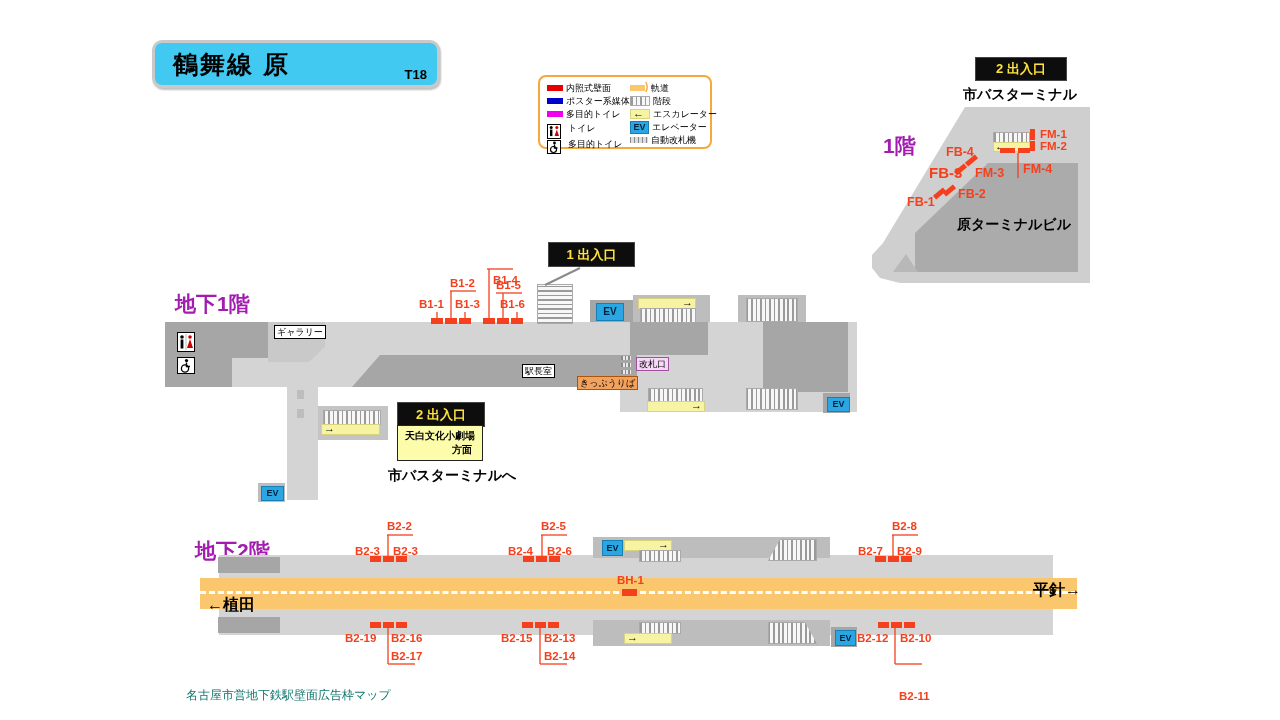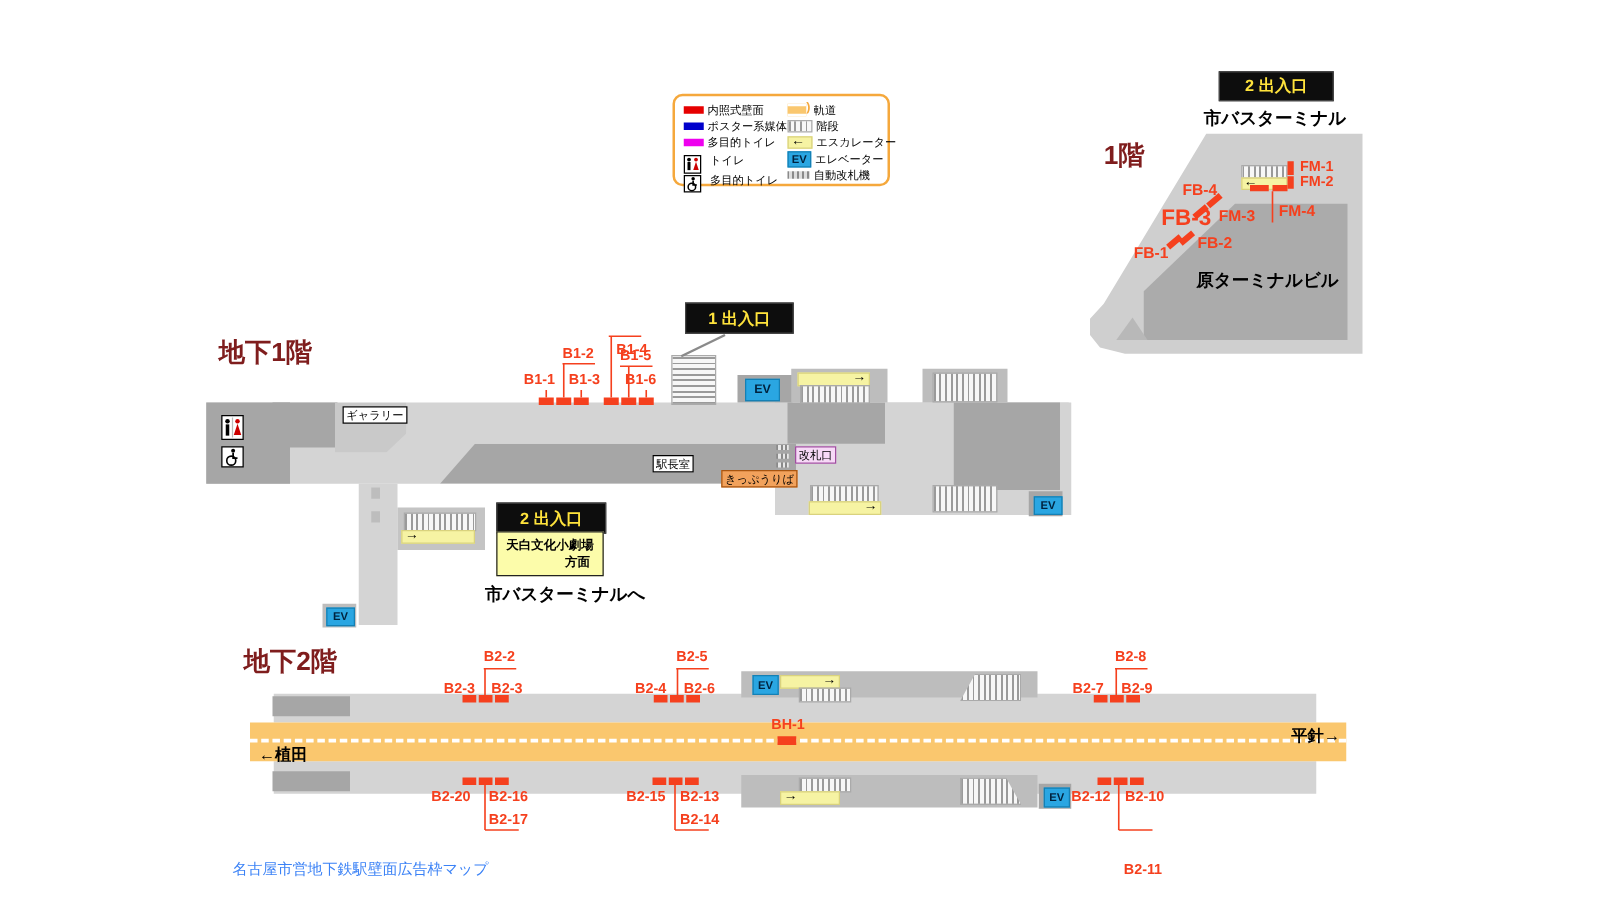--- a/index.html
+++ b/index.html
@@ -13,22 +13,22 @@
   .title-badge{right:10px;bottom:3px;font-size:13px;font-weight:bold;color:#000;}
   
   .legend{left:538px;top:75px;width:170px;height:70px;background:#fff;
           border:2px solid #f5a83c;border-radius:8px;}
   .legend-col{position:absolute;top:5px;}
   .legend-row{display:flex;align-items:center;height:12px;margin-bottom:1px;}
   .legend-row .txt{font-size:9px;color:#000;white-space:nowrap;margin-left:3px;}
   .sw{width:16px;height:6px;flex:0 0 16px;}
   .legend-icon{flex:0 0 18px;height:10px;position:relative;}
   
-  .floor-label{font-size:21px;font-weight:bold;color:#7f1d1d;white-space:nowrap;}
-  .small-bold{font-size:13px;font-weight:bold;color:#000;white-space:nowrap;}
+  .floor-label{font-size:21px;font-weight:bold;color:#a21caf;white-space:nowrap;margin-top:22px;}
+  .small-bold{font-size:16px;font-weight:bold;color:#000;white-space:nowrap;}
   .exit-badge{background:#0d0d0d;color:#ffe33c;font-size:13px;font-weight:bold;
               text-align:center;border:1px solid #444;}
   .slot-label{color:#f5401e;font-size:11.5px;font-weight:bold;white-space:nowrap;}
   .mark{background:#f5401e;}
   .ev{background:#2aa6e2;border:1px solid #1580b4;color:#00233f;font-size:9px;font-weight:bold;
       text-align:center;line-height:13px;}
   .esc{background:#f6f3a3;border:1px solid #d9d27e;overflow:hidden;}
   .esc .ar{position:absolute;top:-3px;font-size:11px;font-weight:bold;color:#000;line-height:12px;}
   .stairs-v{background:repeating-linear-gradient(90deg,#9a9a9a 0 1.5px,#f7f7f7 1.5px 4.5px);
             border:1px solid #aaa;}
@@ -41,20 +41,24 @@
   .fl-mid{background:#bdbdbd;}
   .fl-dark{background:#a6a6a6;}
   svg{position:absolute;overflow:visible;}
   .cline{stroke:#f5401e;stroke-width:1.3;fill:none;}
 </style>
 </head>
 <body>
 
 <div id="stage">
 
+  <div class="abs title-box">
+    <div class="abs title-text">鶴舞線  原</div>
+    <div class="abs title-badge">T18</div>
+  </div>
 
   <div class="abs legend">
     <div class="legend-col" style="left:7px;">
       <div class="legend-row">
         <span class="sw" style="background:#e60000"></span>
         <span class="txt">内照式壁面</span>
       </div>
       <div class="legend-row">
         <span class="sw" style="background:#0000cc"></span>
         <span class="txt">ポスター系媒体</span>
@@ -140,21 +144,21 @@
     <div class="abs mark" style="left:135px;top:93px;width:15px;height:5px;"></div>
     <div class="abs mark" style="left:153px;top:93px;width:12px;height:5px;"></div>
     <div class="abs slot-label" style="left:110px;top:99px;font-size:12.5px;margin-top:12px;">FM-3</div>
     <div class="abs slot-label" style="left:158px;top:107px;font-size:12.5px;">FM-4</div>
 
     <div class="abs mark" style="left:100px;top:103px;width:13px;height:5px;transform:rotate(-40deg);"></div>
     <div class="abs mark" style="left:89px;top:112px;width:13px;height:5px;transform:rotate(-40deg);"></div>
     <div class="abs mark" style="left:78px;top:133px;width:13px;height:5px;transform:rotate(-40deg);"></div>
     <div class="abs mark" style="left:68px;top:136px;width:13px;height:5px;transform:rotate(-40deg);"></div>
     <div class="abs slot-label" style="left:81px;top:90px;font-size:12.5px;">FB-4</div>
-    <div class="abs slot-label" style="left:64px;top:109px;font-size:18px;">FB-3</div>
+    <div class="abs slot-label" style="left:64px;top:109px;font-size:15px;">FB-3</div>
     <div class="abs slot-label" style="left:93px;top:132px;font-size:12.5px;">FB-2</div>
     <div class="abs slot-label" style="left:42px;top:140px;font-size:12.5px;">FB-1</div>
 
     <div class="abs small-bold" style="left:92px;top:161px;font-size:14px;">原ターミナルビル</div>
   </div>
 
   <div class="abs" style="left:160px;top:240px;width:705px;height:270px;">
     <div class="abs floor-label" style="left:15px;top:28px;">地下1階</div>
 
     <div class="abs fl-light" style="left:5px;top:82px;width:690px;height:65px;"></div>
@@ -335,25 +339,25 @@
     <div class="abs slot-label" style="left:160px;top:33px;">B2-3</div>
     <div class="abs slot-label" style="left:192px;top:8px;">B2-2</div>
     <div class="abs slot-label" style="left:198px;top:33px;">B2-3</div>
     <div class="abs slot-label" style="left:313px;top:33px;">B2-4</div>
     <div class="abs slot-label" style="left:346px;top:8px;">B2-5</div>
     <div class="abs slot-label" style="left:352px;top:33px;">B2-6</div>
     <div class="abs slot-label" style="left:663px;top:33px;">B2-7</div>
     <div class="abs slot-label" style="left:697px;top:8px;">B2-8</div>
     <div class="abs slot-label" style="left:702px;top:33px;">B2-9</div>
 
-    <div class="abs slot-label" style="left:150px;top:120px;">B2-20</div>
+    <div class="abs slot-label" style="left:150px;top:120px;">B2-19</div>
     <div class="abs slot-label" style="left:196px;top:120px;">B2-16</div>
     <div class="abs slot-label" style="left:196px;top:138px;">B2-17</div>
     <div class="abs slot-label" style="left:306px;top:120px;">B2-15</div>
     <div class="abs slot-label" style="left:349px;top:120px;">B2-13</div>
     <div class="abs slot-label" style="left:349px;top:138px;">B2-14</div>
     <div class="abs slot-label" style="left:662px;top:120px;">B2-12</div>
     <div class="abs slot-label" style="left:705px;top:120px;">B2-10</div>
     <div class="abs slot-label" style="left:704px;top:138px;margin-top:40px;">B2-11</div>
   </div>
 
-  <div class="abs" style="left:186px;top:687px;font-size:12px;color:#3b82f6;">名古屋市営地下鉄駅壁面広告枠マップ</div>
+  <div class="abs" style="left:186px;top:687px;font-size:12px;color:#0f766e;">名古屋市営地下鉄駅壁面広告枠マップ</div>
 </div>
 
 </body></html>

